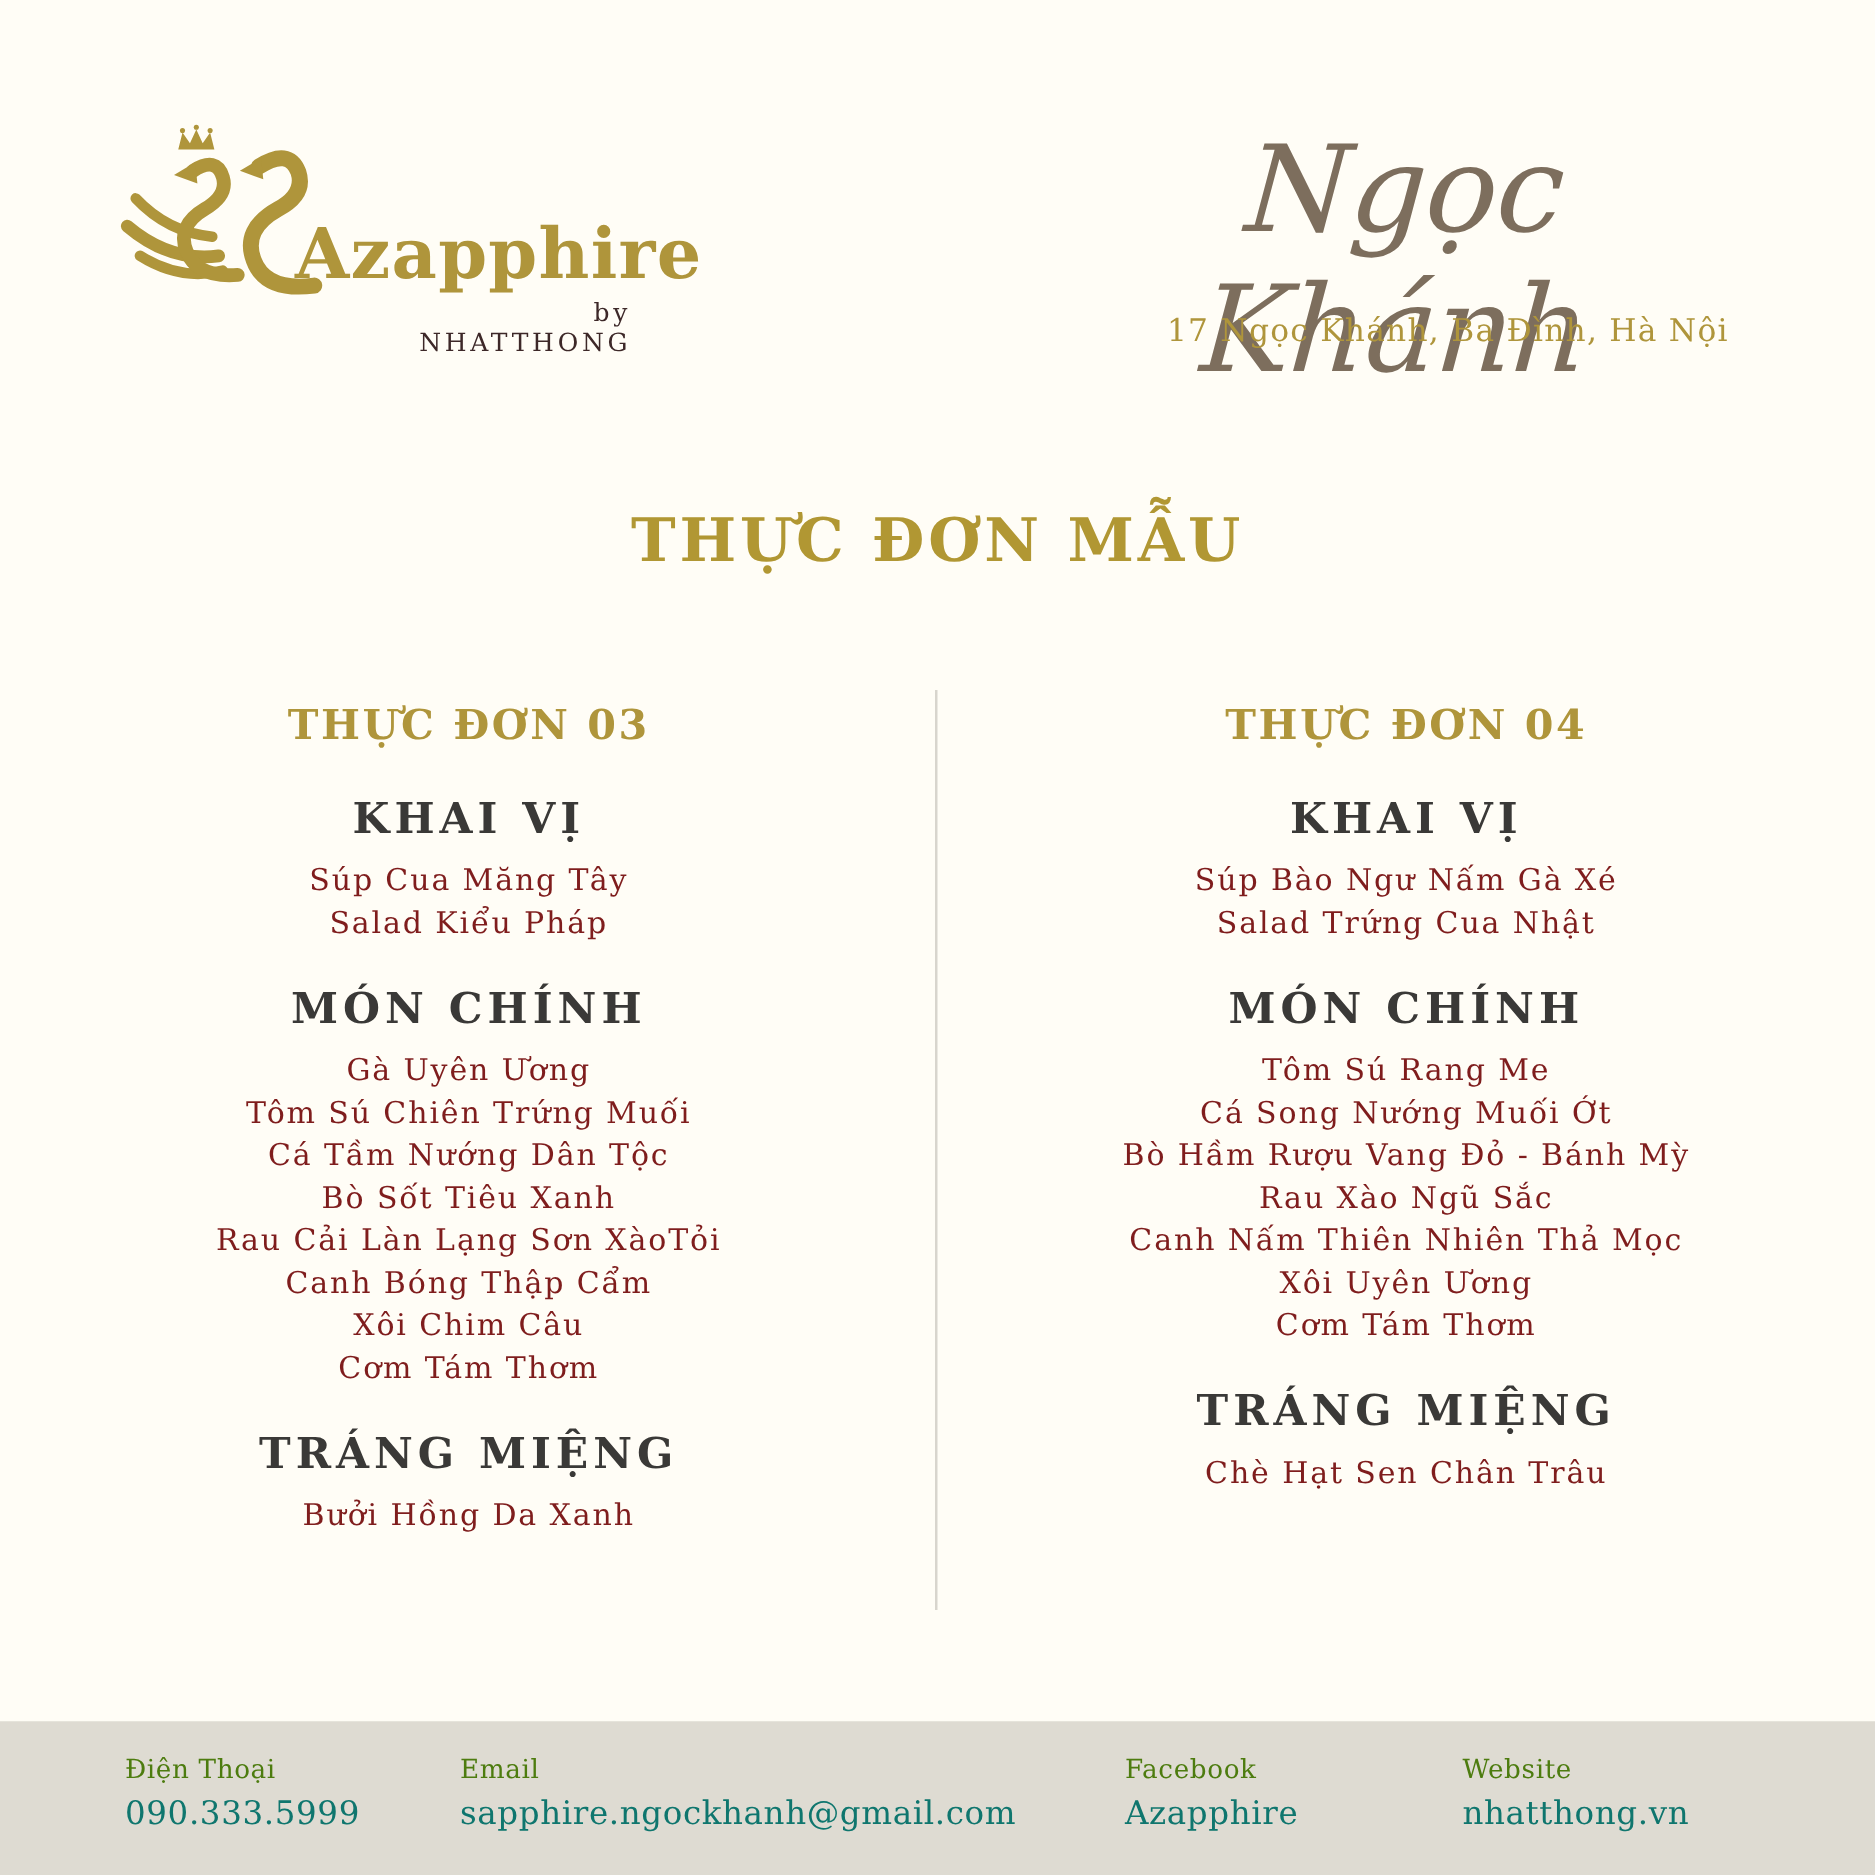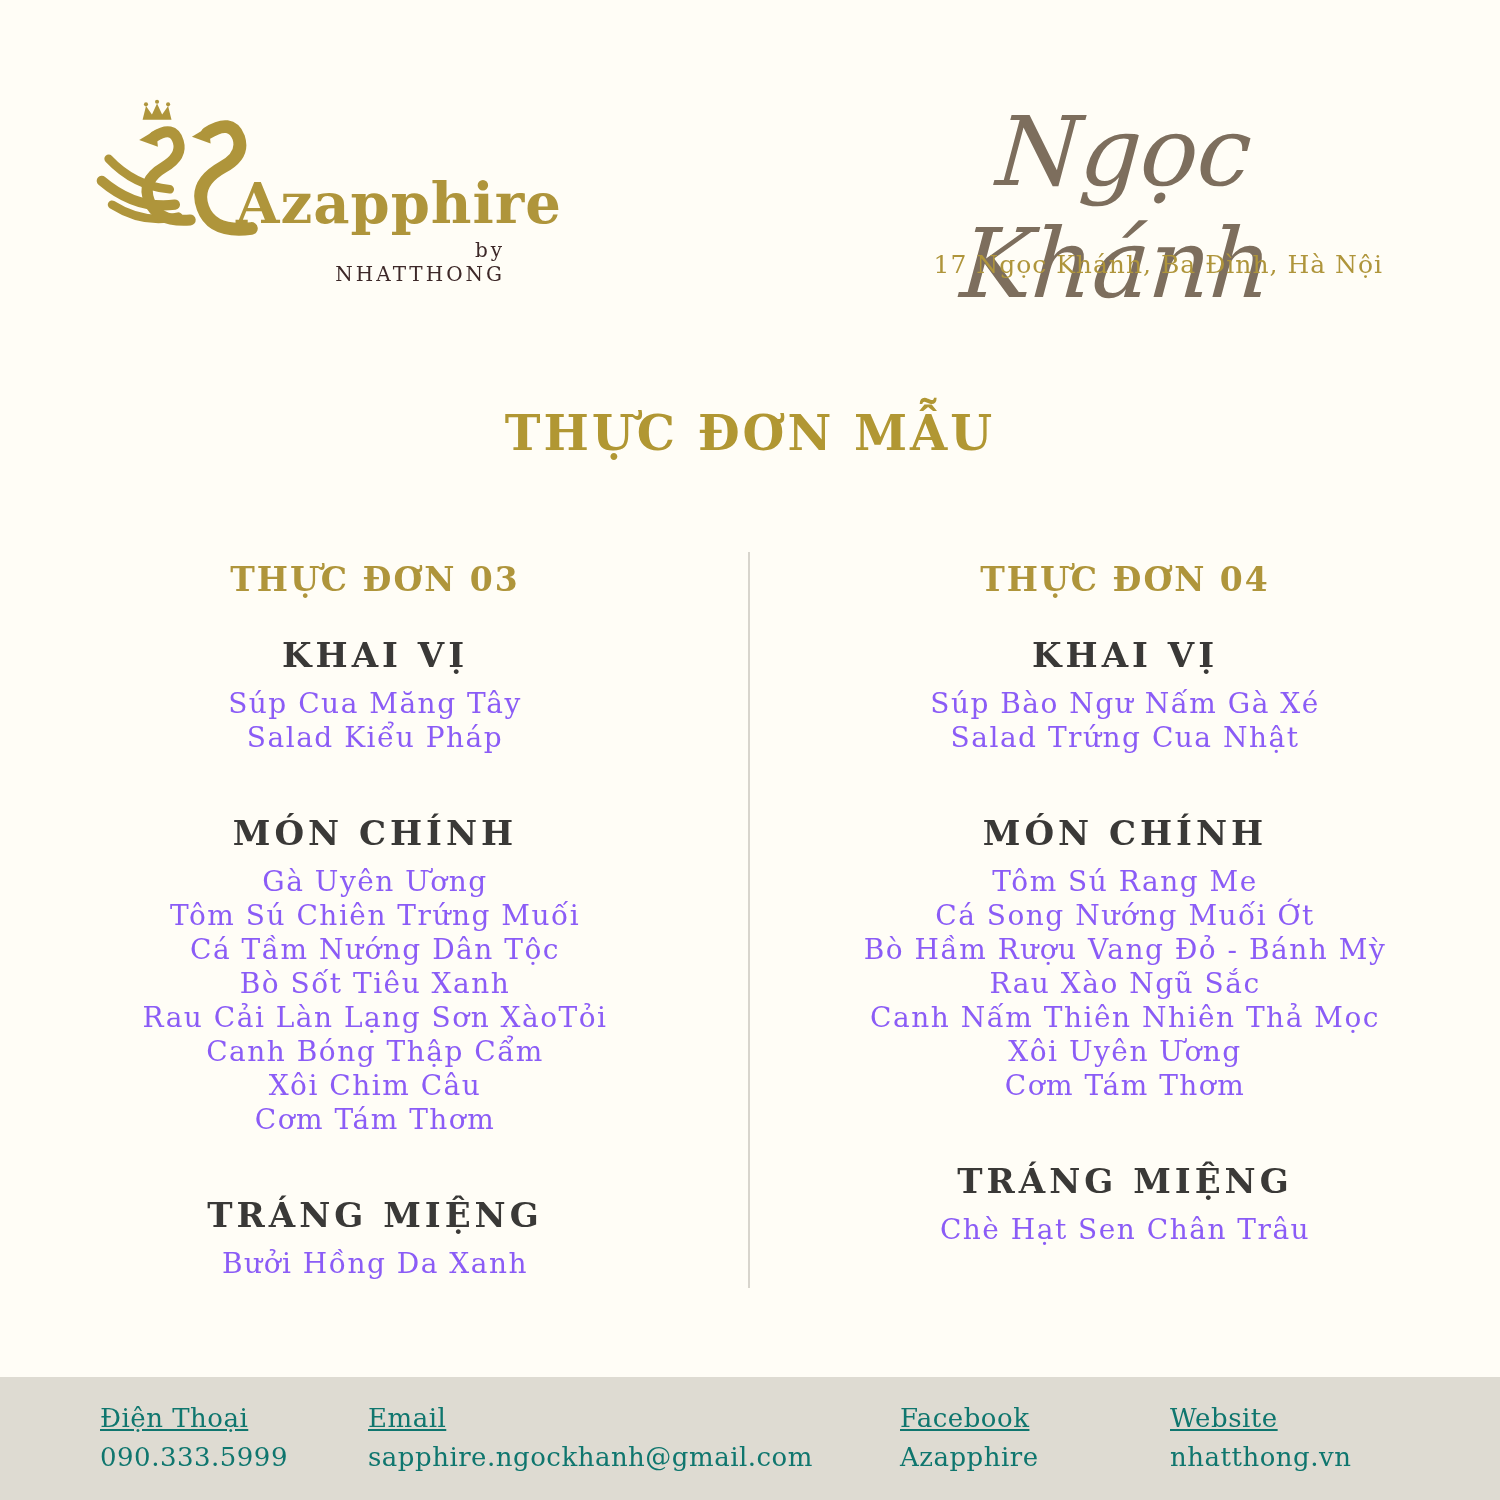--- a/index.html
+++ b/index.html
@@ -51,38 +51,38 @@
   .menu-col {
     position:absolute; top:560px; width:750px; text-align:center;
   }
   .menu-col.left  { left:0; }
   .menu-col.right { left:750px; }
   .menu-name {
     font-size:33px; font-weight:700; color:#AF953B;
     letter-spacing:2px; margin-bottom:36px;
   }
   .menu-section { margin-top:0; }
-  .menu-section + .menu-section { margin-top:58px; }
+  .menu-section + .menu-section { margin-top:32px; }
   .sec-heading {
     font-size:34px; font-weight:700; color:#3A3937;
     letter-spacing:4px; margin-bottom:12px;
   }
   .item {
-    font-size:28px; line-height:34px; letter-spacing:1.5px;
-    color:#8b5cf6;
+    font-size:24px; line-height:34px; letter-spacing:1.5px;
+    color:#7f1d1d;
   }
 
   
   .footer-band {
     position:absolute; left:0; top:1377px;
     width:1500px; height:123px; background:#DEDBD2;
   }
   .footer-col { position:absolute; top:1403px; }
   .footer-col .f-label {
-    font-size:26px; color:#0f766e; letter-spacing:0.5px;text-decoration:underline;
+    font-size:21px; color:#4d7c0f; letter-spacing:0.5px;
   }
   .footer-col .f-value {
     font-size:26px; color:#0f766e; letter-spacing:0.5px; margin-top:9px;
   }
   .fc-phone    { left:100px; }
   .fc-email    { left:368px; }
   .fc-facebook { left:900px; }
   .fc-website  { left:1170px; }
 </style>
 </head>

